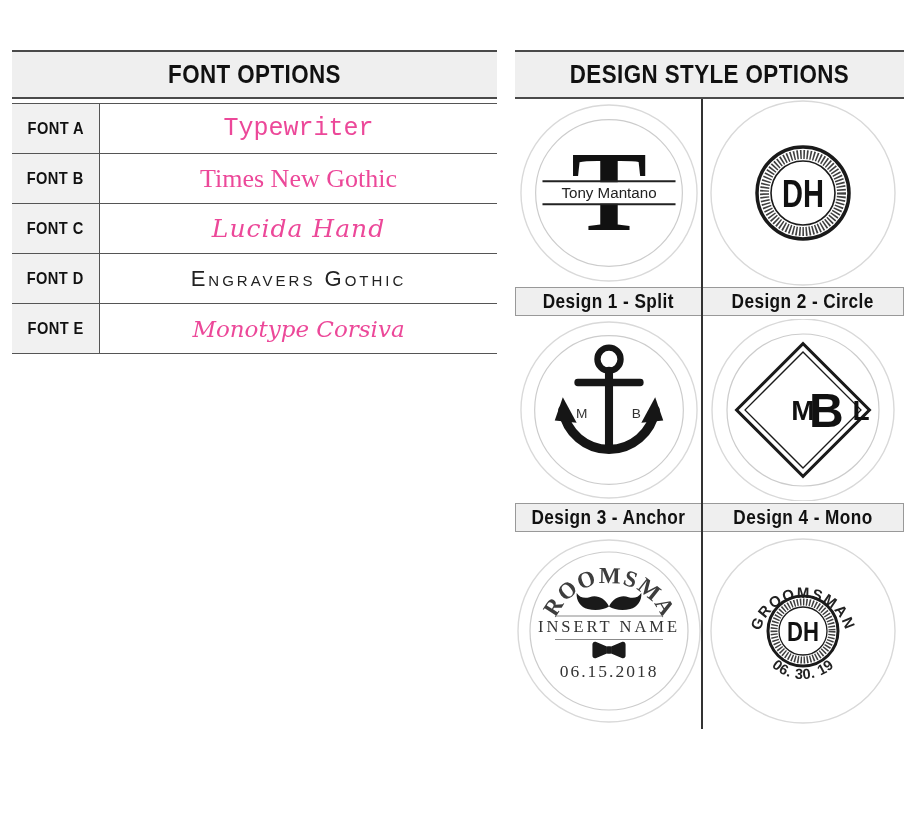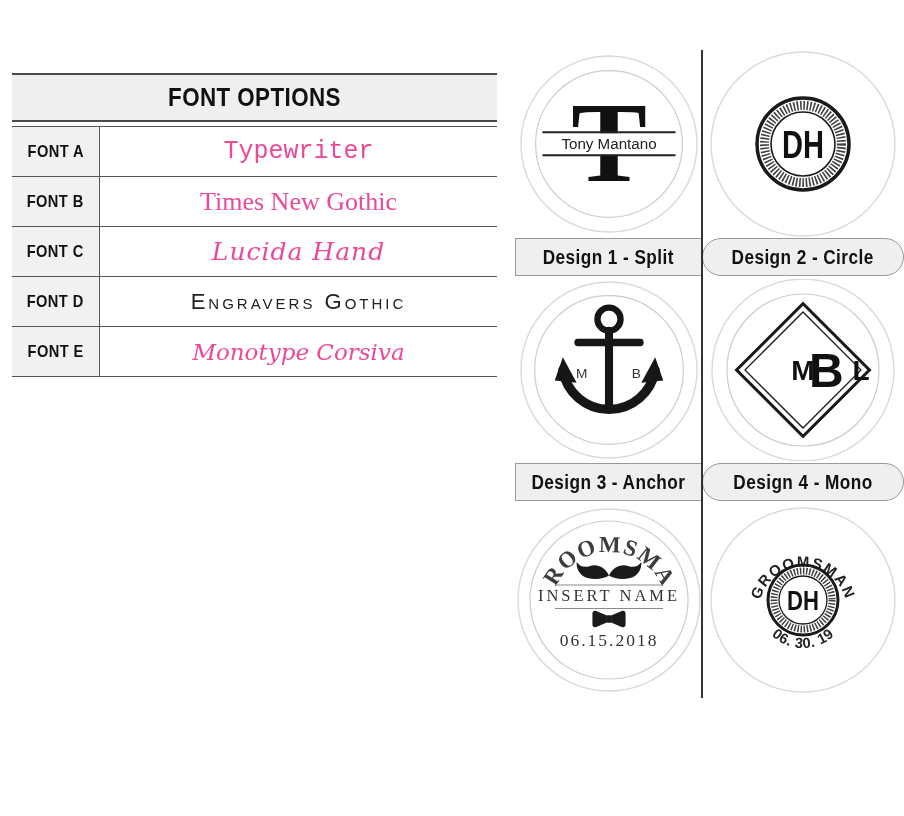--- a/index.html
+++ b/index.html
@@ -6,44 +6,44 @@
   .page{position:relative;width:904px;height:816px;background:#ffffff;overflow:hidden;
         font-family:"Liberation Sans",sans-serif;color:#1a1a1a;}
   .cond{display:inline-block;transform:scaleX(0.86);white-space:nowrap;letter-spacing:.5px;}
 
   
   .panel{position:absolute;top:50px;}
   .panel-header{height:49px;box-sizing:border-box;background:#efefef;
       border-top:2px solid #4a4a4a;border-bottom:2px solid #4a4a4a;
       display:flex;align-items:center;justify-content:center;
       font-size:26px;font-weight:700;color:#111;}
-  .left-panel{left:12px;width:485px;margin-top:23px;}
+  .left-panel{left:12px;width:485px;}
   .right-panel{left:515px;width:389px;}
 
   
   .font-table{margin-top:4px;border-top:1.5px solid #555;}
   .font-row{display:flex;height:50px;box-sizing:border-box;border-bottom:1.5px solid #555;}
   .font-label{width:88px;box-sizing:border-box;background:#f1f1f1;border-right:1.5px solid #555;
       display:flex;align-items:center;justify-content:center;font-size:17px;font-weight:700;color:#111;}
   .font-sample{flex:1;display:flex;align-items:center;justify-content:center;color:#ec4899;}
   .sample-typewriter{font-family:"Liberation Mono",monospace;font-size:25px;}
   .sample-times{font-family:"Liberation Serif",serif;font-size:26px;}
   .sample-lucida{font-family:"DejaVu Serif",serif;font-style:italic;font-size:25px;letter-spacing:1px;}
   .sample-engravers{font-variant:small-caps;letter-spacing:3px;font-size:22px;color:#222;}
   .sample-corsiva{font-family:"DejaVu Serif",serif;font-style:italic;font-size:23px;}
 
   
   .design-grid{position:relative;}
   .vdivider{position:absolute;left:186px;top:0;bottom:0;width:1.5px;background:#333;z-index:2;}
   .design-row{display:flex;}
   .cell-l{width:187px;}
-  .cell-r{width:202px;border-radius:24px;}
+  .cell-r{width:202px;}
   .design-cell{display:flex;align-items:center;justify-content:center;}
   .h1{height:188px;} .h2{height:187px;} .h3{height:197px;}
-  .design-label{height:38px;box-sizing:border-box;background:#efefef;border:1px solid #999;
+  .design-label{height:29px;box-sizing:border-box;background:#efefef;border:1px solid #999;
       display:flex;align-items:center;justify-content:center;
       font-size:20px;font-weight:700;color:#111;z-index:1;}
 
   
   svg text{font-family:"Liberation Sans",sans-serif;}
   .faint{fill:none;stroke:#d9d9d9;stroke-width:1.4;}
   .faint2{fill:none;stroke:#cccccc;stroke-width:1.2;}
   .serif-t{font-family:"Liberation Serif",serif;font-weight:700;fill:#111;}
   .plain-name{fill:#222;}
   .badge-text{font-weight:700;fill:#111;}
@@ -88,20 +88,23 @@
       <div class="font-row">
         <div class="font-label">
             <span class="cond">FONT E</span>
           </div>
         <div class="font-sample sample-corsiva">Monotype Corsiva</div>
       </div>
     </div>
   </div>
 
   <div class="panel right-panel">
+    <div class="panel-header">
+      <span class="cond">DESIGN STYLE OPTIONS</span>
+    </div>
 
     <div class="design-grid">
       <div class="vdivider"></div>
 
       <div class="design-row">
         <div class="design-cell cell-l h1">
           <svg width="180" height="180" viewBox="-92 -92 184 184">
             <circle class="faint" r="90"></circle>
             <circle class="faint2" r="75"></circle>
             <text class="serif-t" y="38" font-size="116" text-anchor="middle">T</text>

